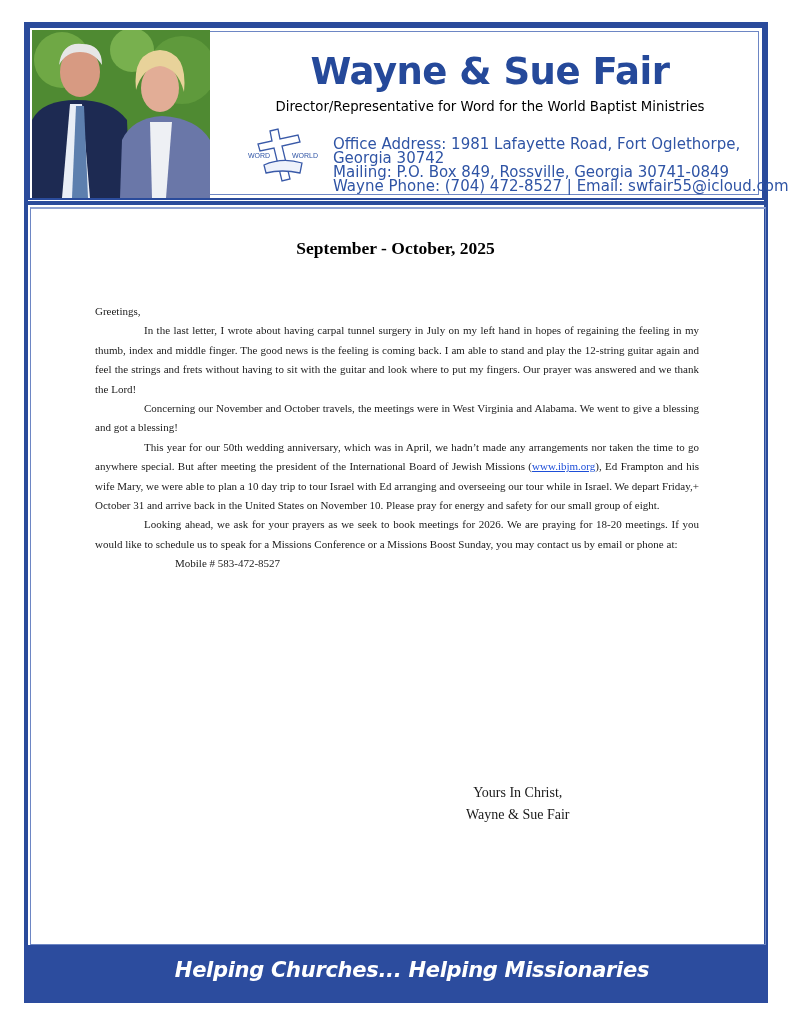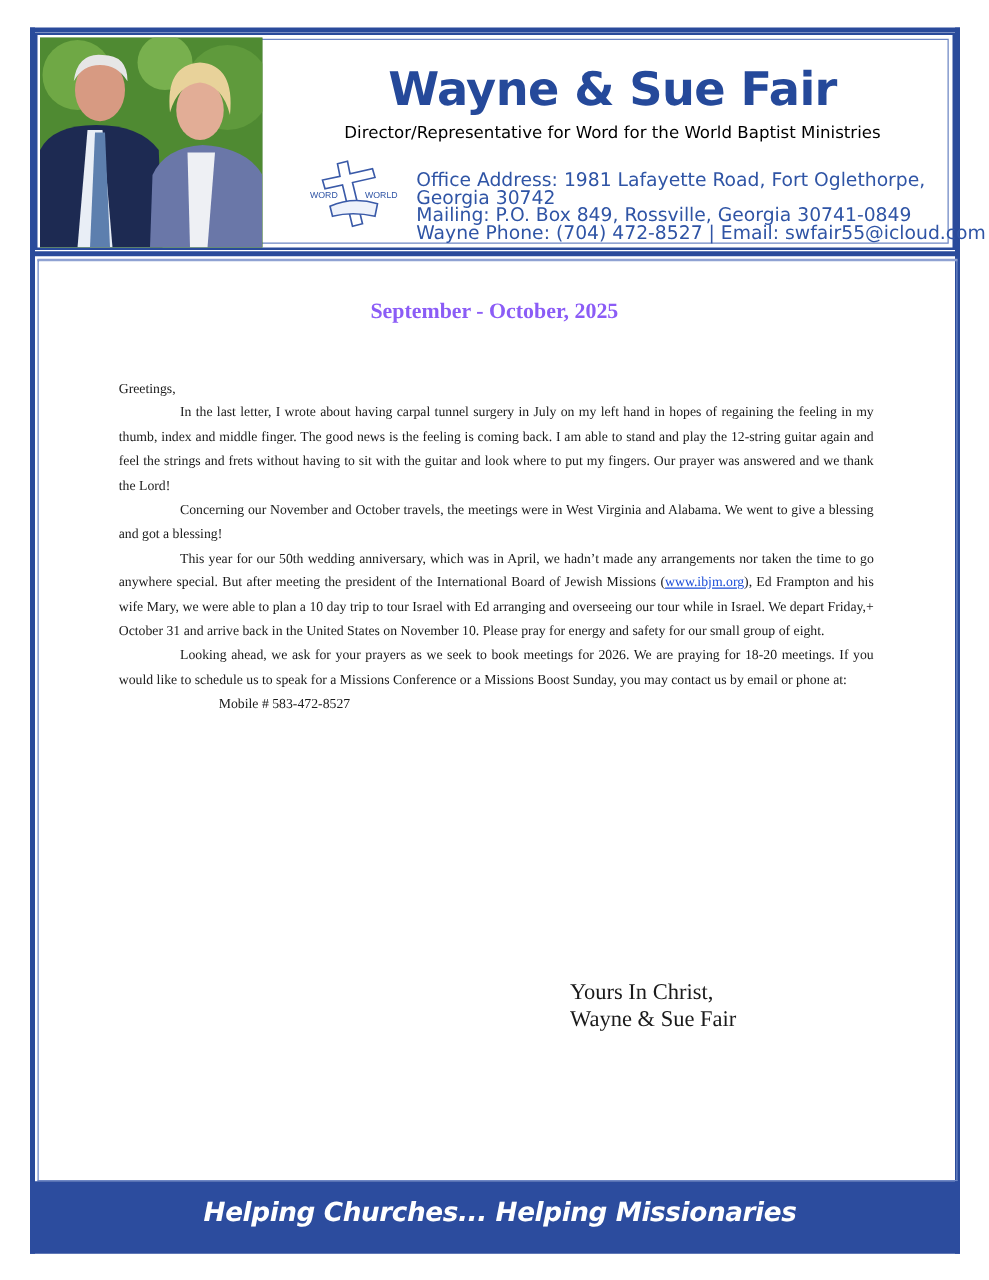--- a/index.html
+++ b/index.html
@@ -44,38 +44,38 @@
   }
   .divider {
     position: absolute; left: 28px; top: 201px; width: 740px; height: 4px; background: #2a4b9b;
   }
   .body-box {
     position: absolute; left: 30px; top: 207px; width: 736px; height: 738px;
     border: 1px solid #6d86c4; box-sizing: border-box; border-top: 2px solid #8fa2d2;
   }
   .date {
     position: absolute; left: 0; top: 238px; width: 791px; text-align: center;
-    font-weight: bold; font-size: 17.5px; color: #8b5cf6;
+    font-weight: bold; font-size: 17.5px; color: #000000;
   }
   .letter {
     position: absolute; left: 95px; top: 302px; width: 604px;
     font-size: 11px; line-height: 19.4px; color: #1a1a1a; text-align: justify;
   }
   .letter p { margin: 0; }
   .letter .indent { text-indent: 49px; }
   .link { color: #1d4ed8; text-decoration: underline; }
   .contact-block { margin-left: 80px !important; text-align: left; }
   .closing {
-    position: absolute; left: 456px; top: 782px; font-size: 18px; line-height: 22px; color: #1a1a1a;
+    position: absolute; left: 466px; top: 782px; font-size: 14px; line-height: 22px; color: #1a1a1a; text-align: center;
   }
   .footer {
     position: absolute; left: 24px; top: 945px; width: 744px; height: 58px; background: #2c4c9e;
   }
   .footer-text {
-    position: absolute; left: 4px; top: 13px; width: 100%; text-align: center;
+    position: absolute; left: 16px; top: 13px; width: 100%; text-align: center;
     font-family: "DejaVu Sans", sans-serif; font-style: italic; font-weight: bold; font-size: 21px;
     color: #ffffff; letter-spacing: -0.3px;
   }
 </style>
 </head>
 <body>
 
 <div class="frame"></div>
 
 <div class="header">

